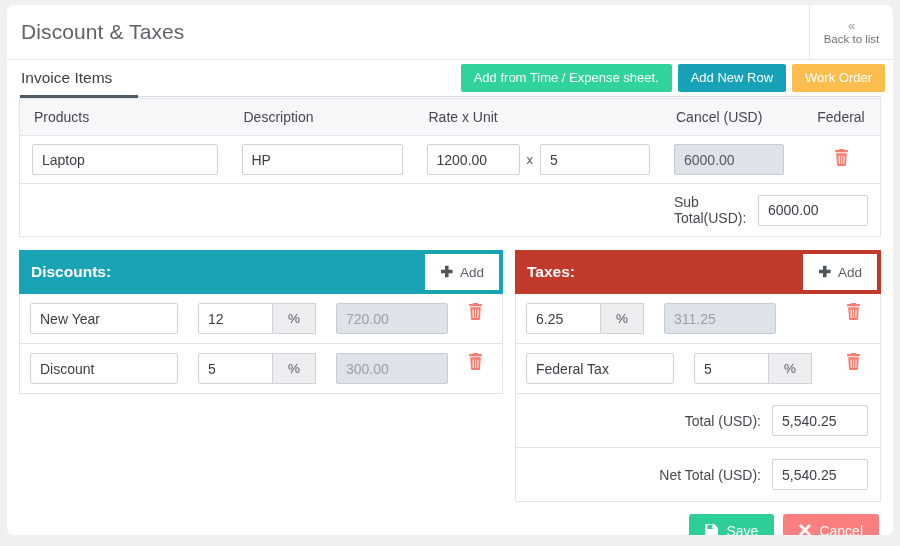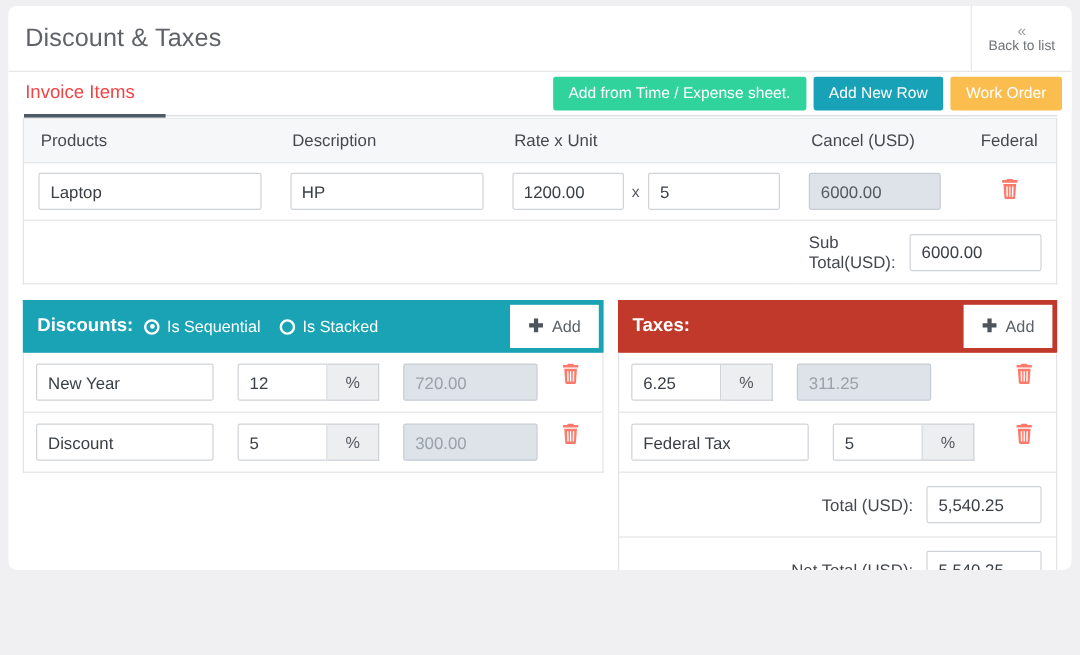--- a/index.html
+++ b/index.html
@@ -5,21 +5,21 @@
   * { box-sizing: border-box; margin: 0; padding: 0; }
   html, body {
     width: 900px; height: 546px;
     background: #f0f0f2;
     font-family: "Liberation Sans", sans-serif;
     -webkit-font-smoothing: antialiased;
   }
   .card {
     position: absolute;
     left: 7px; top: 5px;
-    width: 886px; height: 470px;
+    width: 886px; height: 530px;
     background: #ffffff;
     border-radius: 7px;
     overflow: hidden;
   }
 
   
   .page-header {
     display: flex;
     align-items: stretch;
     height: 55px;
@@ -49,21 +49,21 @@
   
   .tabbar {
     position: relative;
     height: 38px;
     padding: 0 8px 0 10px;
     display: flex; align-items: center;
     background: #fff;
   }
   .tab-label {
     font-size: 15.5px;
-    color: #ef4444;
+    color: #404040;
     padding: 0 4px 8px 4px;
     position: relative;
     top: 3px;
   }
   .tab-underline {
     position: absolute;
     left: 13px; bottom: 0px;
     width: 118px; height: 3px;
     background: #4c5b66;
   }
@@ -337,30 +337,20 @@
         </tr>
       </tbody>
     </table>
   </div>
 
   <div class="panels">
 
     <div class="panel">
       <div class="panel-head teal">
         <span class="panel-title">Discounts:</span>
-        <div class="radio-group">
-          <label class="radio-opt">
-            <span class="radio on"></span>
-            <span class="radio-label">Is Sequential</span>
-          </label>
-          <label class="radio-opt">
-            <span class="radio"></span>
-            <span class="radio-label">Is Stacked</span>
-          </label>
-        </div>
         <button class="panel-add">
           <span class="plus">✚</span>
           <span>Add</span>
         </button>
       </div>
       <div class="panel-body">
 
         <div class="line-row">
           <input class="inp line-name" value="New Year" style="">
           <div class="pct-group">

